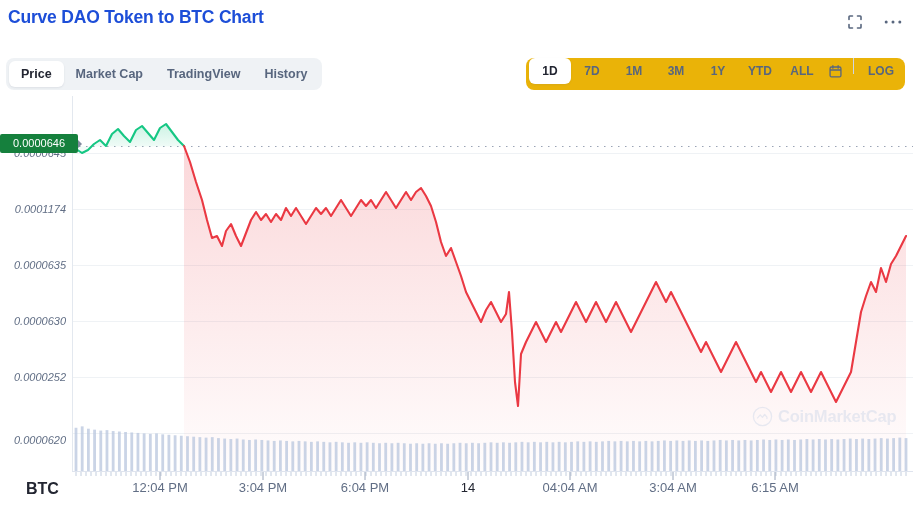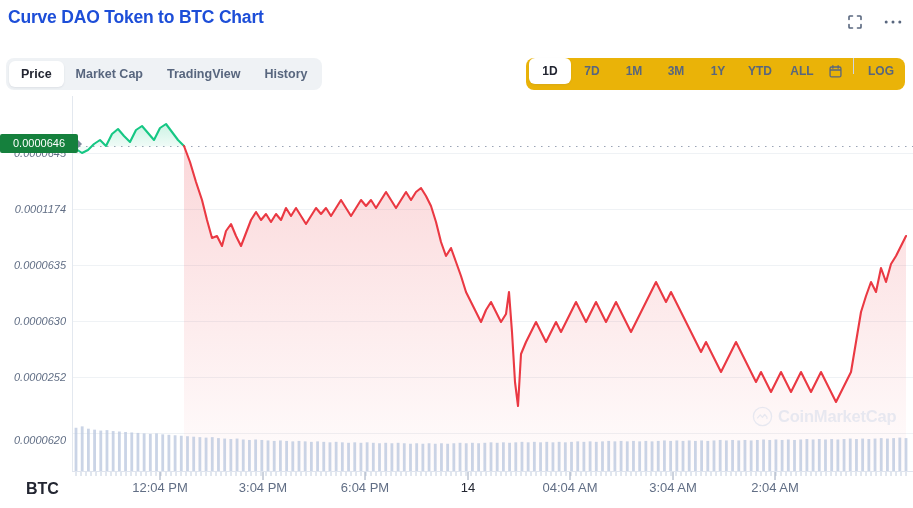--- a/index.html
+++ b/index.html
@@ -668,17 +668,17 @@
     </div>
 
     <div class="axis-asset">BTC</div>
     <div class="x-labels">
       <div class="x-label" style="left:160px">12:04 PM</div>
       <div class="x-label" style="left:263px">3:04 PM</div>
       <div class="x-label" style="left:365px">6:04 PM</div>
       <div class="x-label bold" style="left:468px">14</div>
       <div class="x-label" style="left:570px">04:04 AM</div>
       <div class="x-label" style="left:673px">3:04 AM</div>
-      <div class="x-label" style="left:775px">2:04 AM</div>
+      <div class="x-label" style="left:775px">6:15 AM</div>
     </div>
 
   </div>
 </div>
 
 </body></html>

